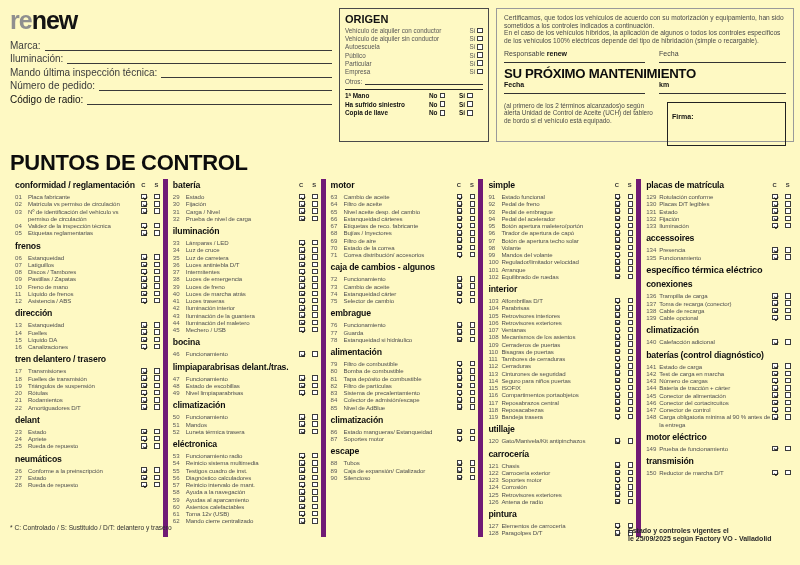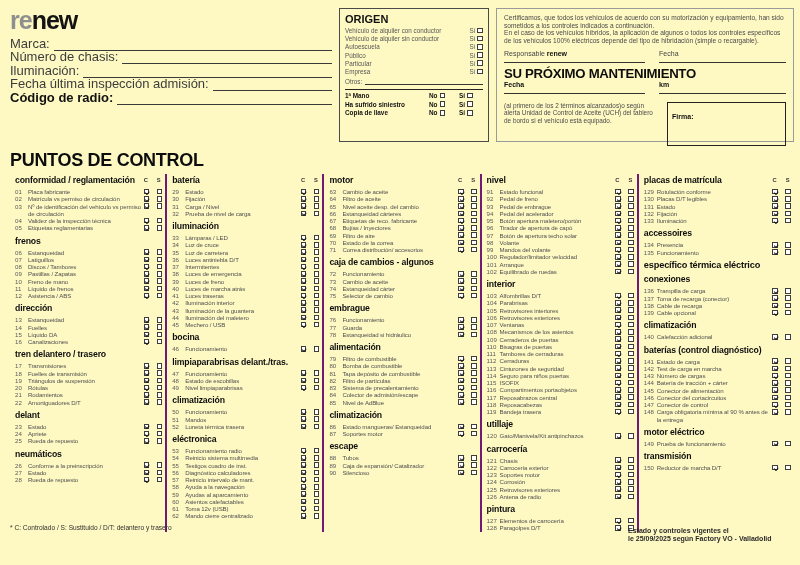--- a/index.html
+++ b/index.html
@@ -9,22 +9,22 @@
     font-family:"Liberation Sans", sans-serif; color:#222; overflow:hidden;
     margin:0 auto;
   }
   
   .header { display:flex; gap:7px; padding:8px 6px 0 10px; height:146px; }
   .h-left { width:322px; }
   .logo { font-size:25px; font-weight:800; letter-spacing:-1px; line-height:24px; margin-bottom:5px; }
   .logo .re { color:#8f8f8f; }
   .logo .new { color:#141414; }
   .field-row { display:flex; align-items:flex-end; height:13.6px; }
-  .field-label { font-size:13px; color:#3c3c3c; white-space:nowrap; padding-right:4px; }
-  .field-label.bold { font-weight:700; color:#111; }
+  .field-label { font-size:10px; color:#3c3c3c; white-space:nowrap; padding-right:4px; }
+  .field-label.bold { font-weight:400; color:#111; }
   .field-line { flex:1; border-bottom:1px solid #3a3a3a; height:10px; }
   
   .origen-box { width:150px; border:1px solid #4a4a4a; padding:4px 5px 3px 5px; height:134px; display:flex; flex-direction:column; }
   .origen-title { font-size:11px; font-weight:700; color:#111; margin-bottom:2px; }
   .origen-row { display:flex; align-items:flex-start; margin-bottom:1.2px; }
   .origen-row .olabel { flex:1; font-size:6.3px; line-height:7px; color:#555; padding-right:3px; }
   .origen-si { display:flex; align-items:center; gap:2px; font-size:6.3px; color:#555; }
   .otros-row { display:flex; align-items:flex-end; margin:2px 0 3px 0; }
   .otros-row .olabel { font-size:6.3px; color:#555; padding-right:3px; }
   .otros-line { flex:1; border-bottom:1px solid #333; height:7px; }
@@ -41,24 +41,24 @@
   .resp-label { font-size:7px; color:#444; }
   .resp-label b { font-weight:800; color:#111; }
   .u-line { border-bottom:1px solid #333; height:6px; margin-bottom:2px; }
   .next-title { font-size:13.2px; font-weight:800; letter-spacing:-0.3px; color:#0d0d0d; margin-top:3px; white-space:nowrap; }
   .mini-label { font-size:7px; font-weight:700; color:#111; }
   .note-row { display:flex; margin-top:6px; gap:8px; }
   .note-text { width:55%; font-size:6.4px; line-height:7.4px; color:#4a4a4a; }
   .firma-box { flex:1; border:1.4px solid #222; height:44px; padding:2px 4px; }
   .firma-label { font-size:7px; font-weight:700; color:#111; }
   
-  .pc-title { font-size:18px; font-weight:800; letter-spacing:-0.3px; color:#0d0d0d; margin:4px 0 3px 10px; }
+  .pc-title { font-size:22px; font-weight:800; letter-spacing:-0.3px; color:#0d0d0d; margin:4px 0 3px 10px; }
   .columns { display:flex; align-items:stretch; padding:0 6px 0 10px; }
   .col { flex:1; padding:0 3px 0 5px; }
-  .col + .col { border-left:2px solid #701a75; }
+  .col + .col { border-left:5px solid #701a75; }
   .sec-head { display:flex; align-items:flex-end; font-size:8.7px; font-weight:800; color:#0f0f0f; line-height:9.5px; margin:5px 0 2.5px 0; letter-spacing:-0.15px; }
   .sec-head .stitle { flex:1; }
   .sec-head.first { margin-top:2px; }
   .cs-letters { display:flex; font-size:5.8px; font-weight:700; color:#333; }
   .cs-letters span { width:7px; text-align:center; }
   .cs-letters span + span { margin-left:6px; }
   .item-row { display:flex; align-items:flex-start; line-height:7.25px; }
   .item-num { width:13px; font-size:6.1px; color:#5a5a5a; flex:none; }
   .item-label { flex:1; font-size:6.1px; letter-spacing:-0.1px; color:#505050; padding-right:2px; }
   .cb { width:5.6px; height:5.6px; border:1px solid #3d3d3d; flex:none; position:relative; margin-top:0.8px; background:#fff; }
@@ -79,29 +79,29 @@
     <div class="h-left">
       <div class="logo">
         <span class="re">re</span><span class="new">new</span>
       </div>
       <div id="vehicle-fields">
           <div class="field-row">
             <span class="field-label">Marca:</span>
             <span class="field-line"></span>
           </div>
           <div class="field-row">
-            <span class="field-label">Número de chasis:</span>
-            <span class="field-line"></span>
-          </div>
-          <div class="field-row">
             <span class="field-label">Iluminación:</span>
             <span class="field-line"></span>
           </div>
           <div class="field-row">
-            <span class="field-label">Fecha última inspección admisión:</span>
+            <span class="field-label">Mando última inspección técnica:</span>
+            <span class="field-line"></span>
+          </div>
+          <div class="field-row">
+            <span class="field-label">Número de pedido:</span>
             <span class="field-line"></span>
           </div>
           <div class="field-row">
             <span class="field-label bold">Código de radio:</span>
             <span class="field-line"></span>
           </div>
         </div>
     </div>
 
     <div class="origen-box">
@@ -831,21 +831,21 @@
         </div>
         <div class="item-row">
           <span class="item-num">90</span>
           <span class="item-label">Silencioso</span>
           <span class="cb checked"></span>
           <span class="cb cb-s"></span>
         </div>
       </div>
       <div class="col">
         <div class="sec-head first">
-          <span class="stitle">nivel</span>
+          <span class="stitle">simple</span>
           <span class="cs-letters">
             <span>C</span>
             <span>S</span>
           </span>
         </div>
         <div class="item-row">
           <span class="item-num">91</span>
           <span class="item-label">Estado funcional</span>
           <span class="cb checked"></span>
           <span class="cb cb-s"></span>

